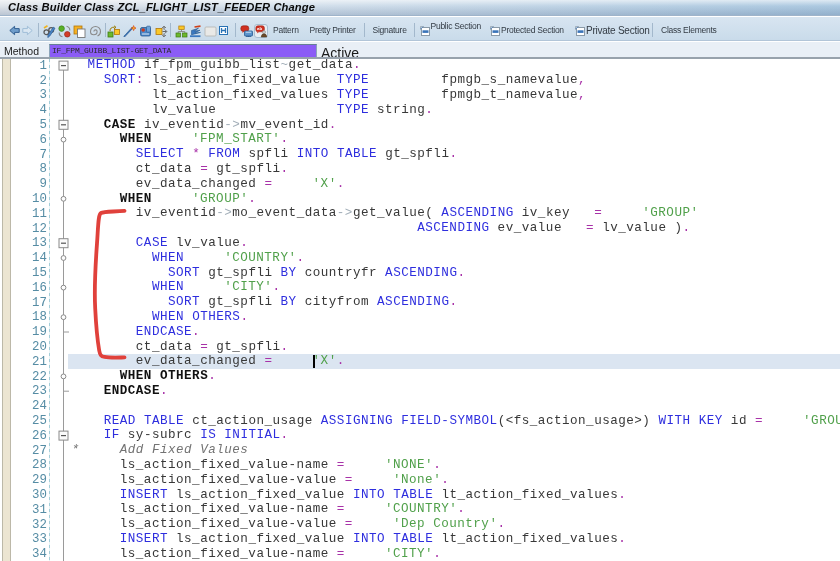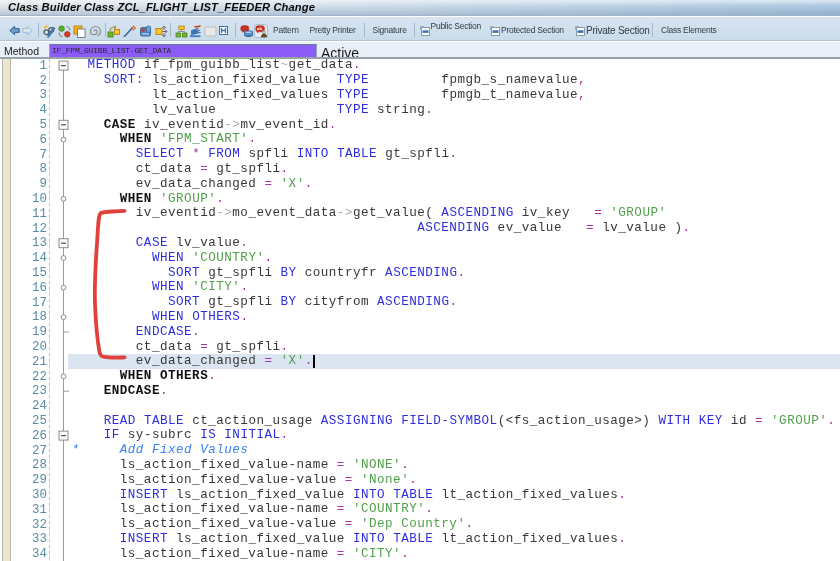--- a/index.html
+++ b/index.html
@@ -19,23 +19,23 @@
 .gutterbeige { position:absolute; left:2px; top:0; width:8.5px; height:502.5px;
   background:#ece5d2; border-left:1px solid #bcb8a8; border-right:1px solid #bcb8a8; }
 pre { font-family:"Liberation Mono", monospace; }
 .nums { position:absolute; left:12px; top:0.4px; width:34.9px; text-align:right;
   font-size:12.4px; line-height:14.8px; color:#558ca4; }
 .numsep { position:absolute; left:48.5px; top:0; width:1px; height:502.5px; background:repeating-linear-gradient(180deg,#a5ced9 0px,#a5ced9 3px,#e8f4f6 3px,#e8f4f6 6px); }
 .code { position:absolute; left:71.5px; top:-0.1px; font-size:12.6px; letter-spacing:0.482px; line-height:14.8px;
   color:#383838; }
 .code .k { color:#2e2ede; }
 .code .b { color:#111; font-weight:bold; }
-.code .s { color:#50a04a; }
+.code .s { color:#50a04a;margin-left:32px; }
 .code .p { color:#a832a8; }
-.code .c { color:#3b82f6; font-style:italic; }
+.code .c { color:#737373; font-style:italic; }
 .code .o { color:#a2aeb8; }
 .hl { position:absolute; left:68px; top:295.7px; width:772px; height:14.8px;
   background:#dbe5f1; }
 .caret { position:absolute; left:313px; top:296.7px; width:1.5px; height:12.8px; background:#000; }
 .methodlabel { position:absolute; left:4px; top:44.5px; font-size:10.5px; color:#1a1a1a; }
 .mfield { position:absolute; left:48.5px; top:43.5px; width:268px; height:22px;
   background:#8b5cf6; border:1px solid #8ca4ba; border-top-color:#667f95; }
 .mfield pre { font-size:8px; letter-spacing:-0.22px; color:#2a2a2a; margin:1.8px 0 0 2.5px; }
 .active { position:absolute; left:321px; top:45px; font-size:14px; color:#1a1a1a;text-align:center; }
 </style></head>

